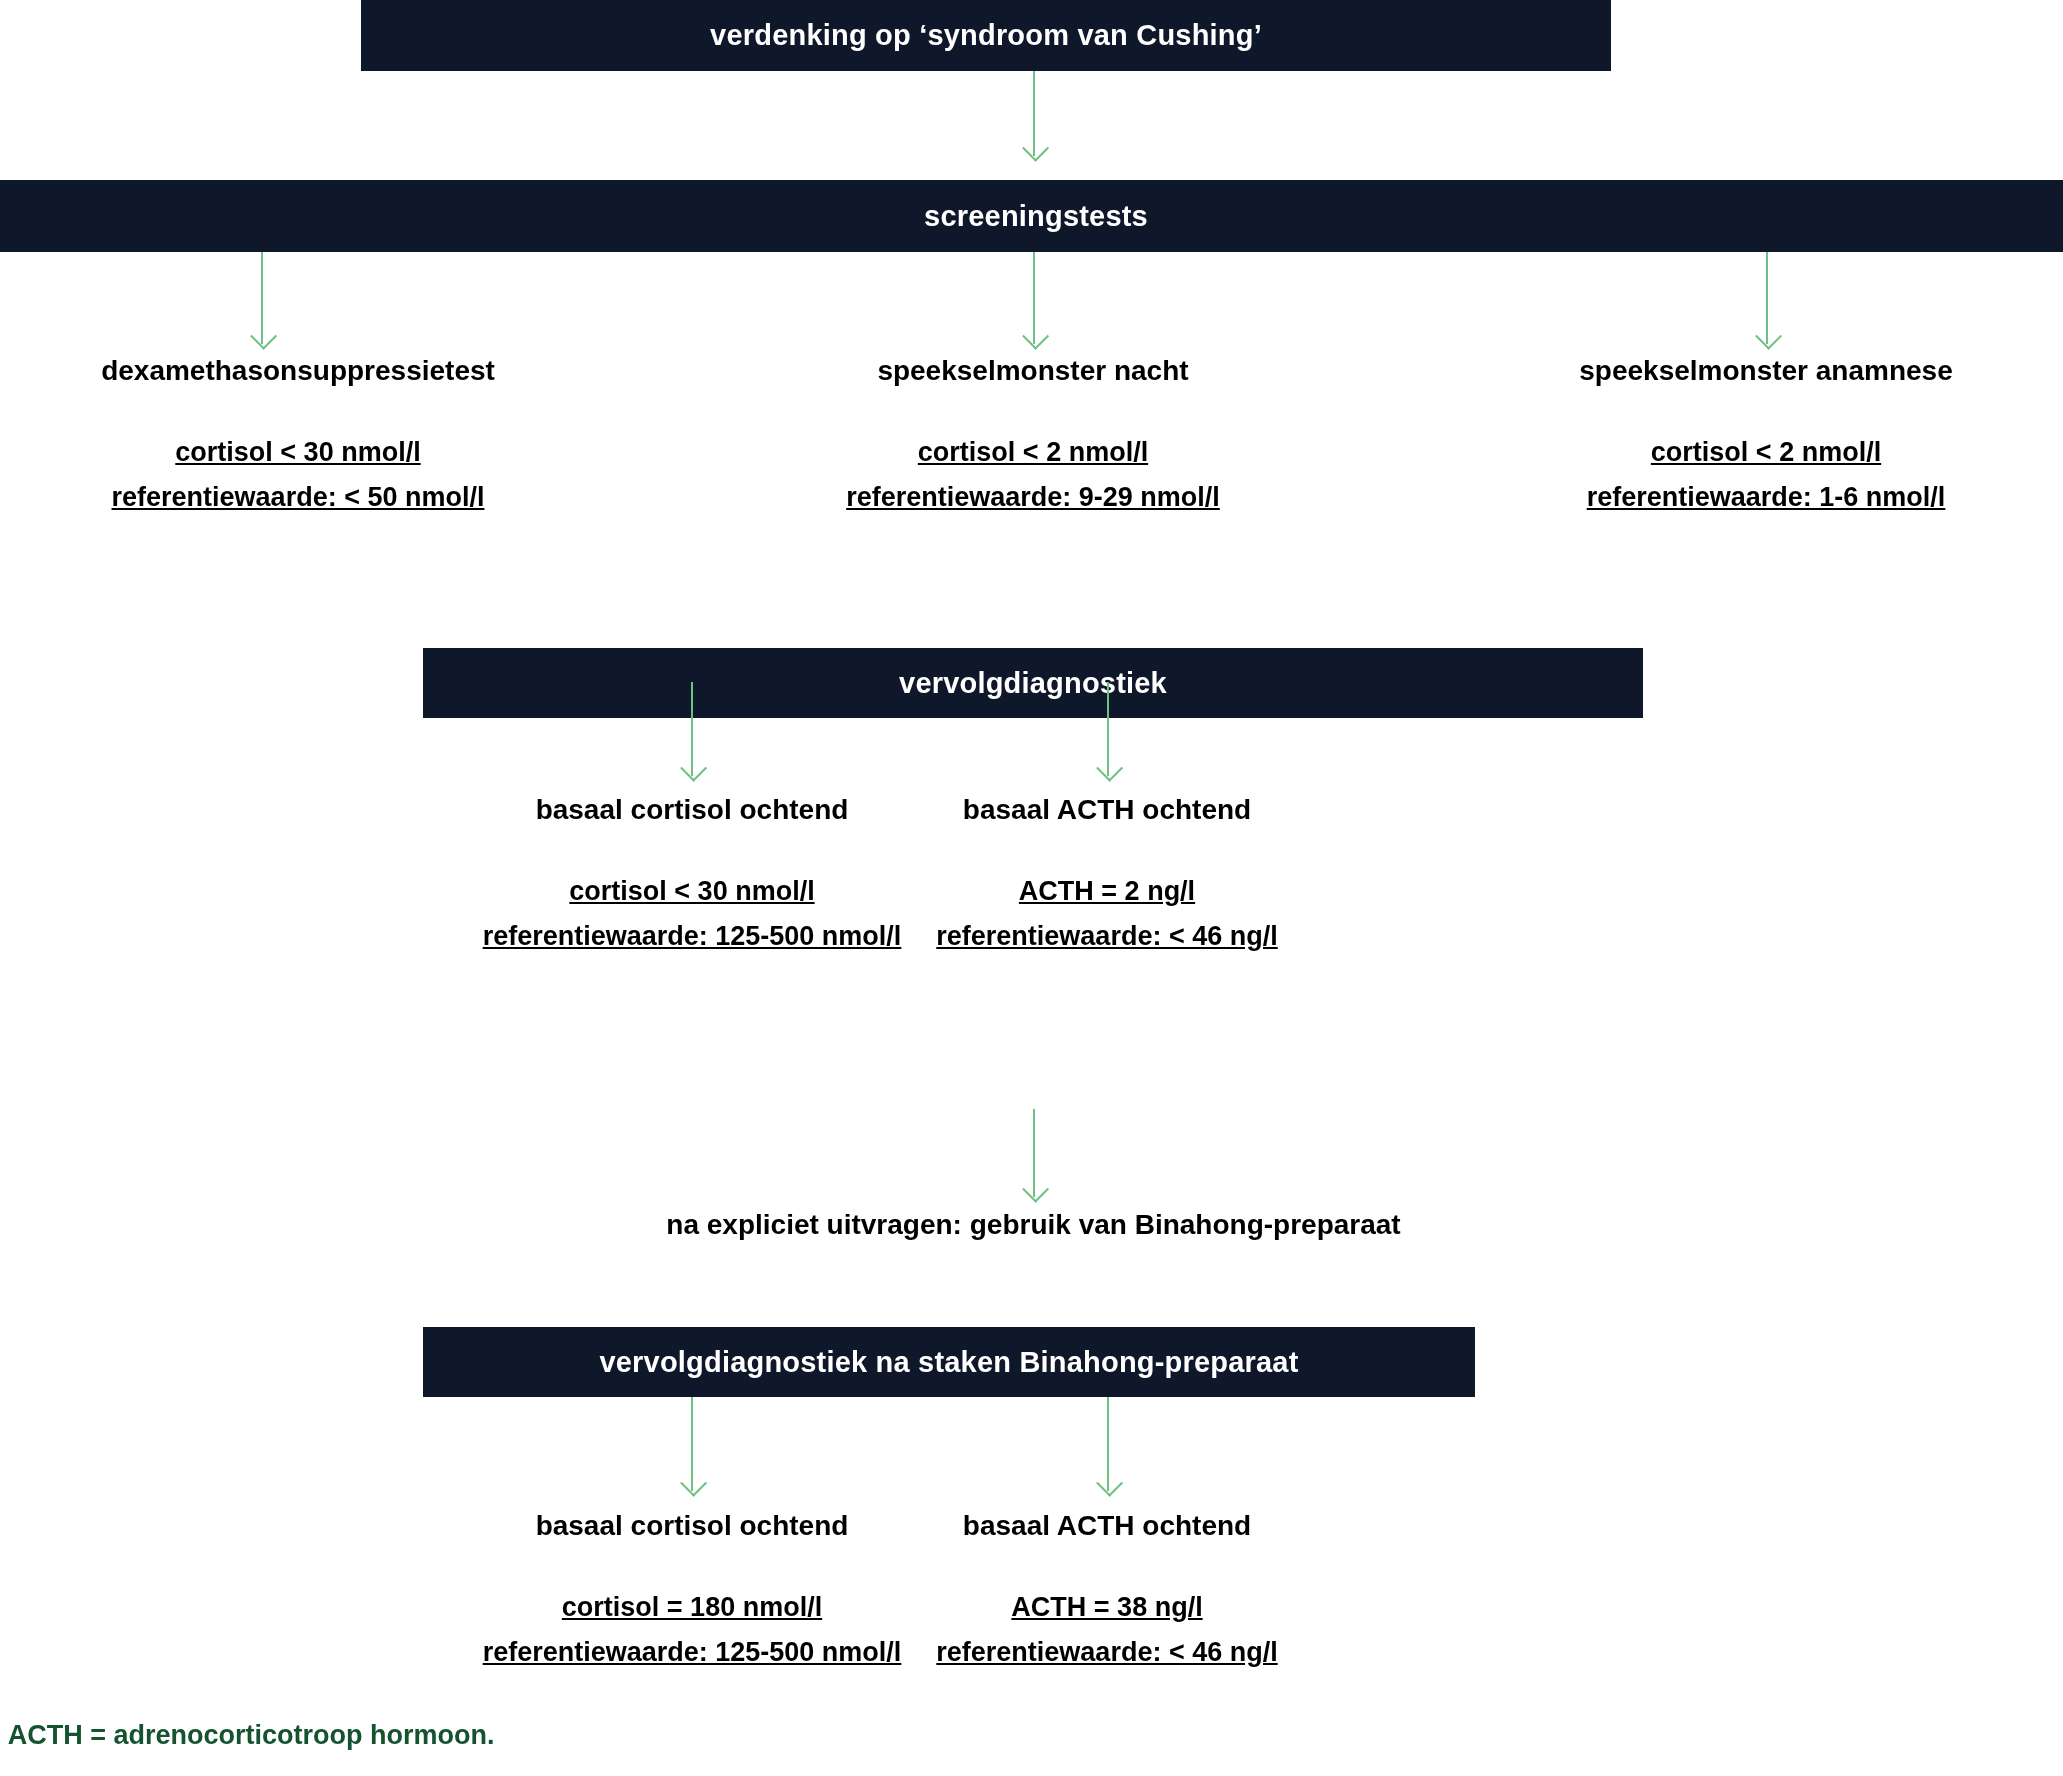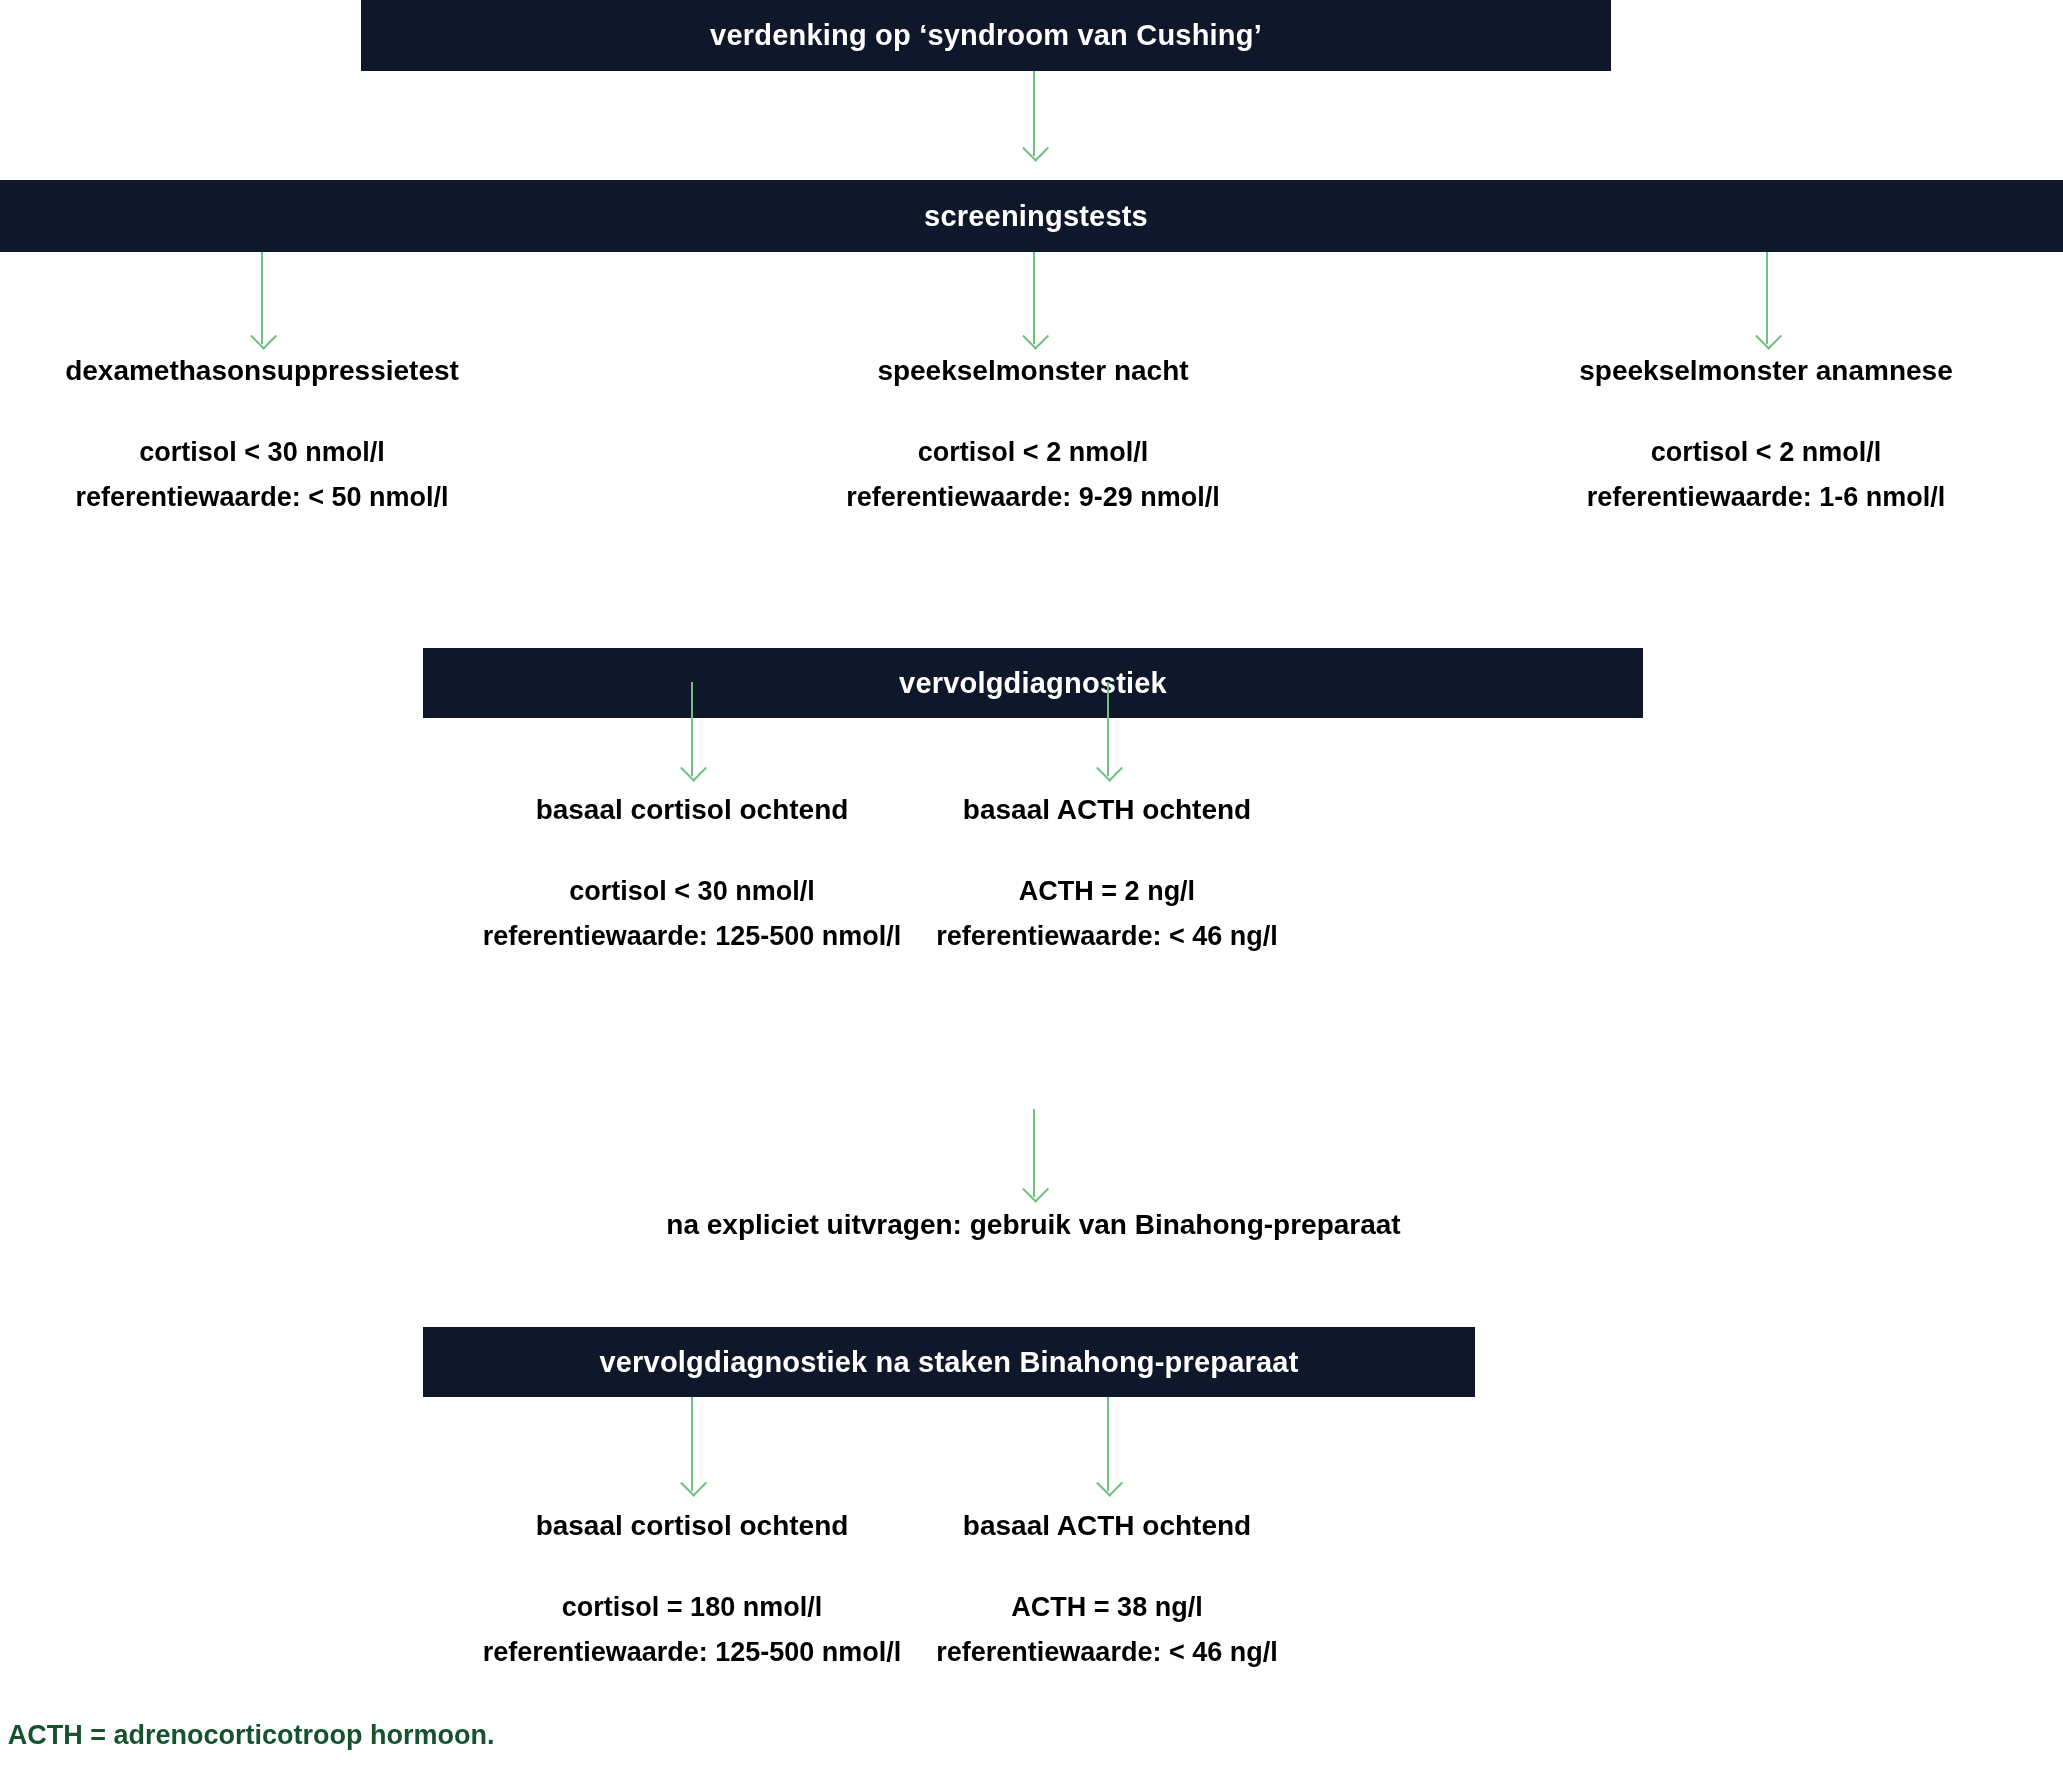--- a/index.html
+++ b/index.html
@@ -69,20 +69,21 @@
   }
   .node .title {
     display: block;
     font-size: 28px;
     font-weight: bold;
   }
   .node .detail {
     display: block;
     font-size: 27px;
     font-weight: bold;
+    text-decoration: underline;
   }
   .gap-1 { height: 54px; }
   .gap-2 { height: 17.5px; }
 
   .footnote {
     position: absolute;
     color: #14532d;
     font-weight: bold;
     font-size: 27px;
     white-space: nowrap;
@@ -112,21 +113,21 @@
   </div>
   <div class="arrow" style="left:1019px; top:252px; height:92px;">
     <span class="shaft"></span>
     <span class="head"></span>
   </div>
   <div class="arrow" style="left:1752px; top:252px; height:92px;">
     <span class="shaft"></span>
     <span class="head"></span>
   </div>
 
-  <div class="node" style="left:0px; top:357px; width:524px;">
+  <div class="node" style="left:0px; top:357px; width:524px;padding-left:36px;">
     <span class="title">dexamethasonsuppressietest</span>
     <span class="gap-1" style="display:block;"></span>
     <span class="detail">cortisol &lt; 30 nmol/l</span>
     <span class="gap-2" style="display:block;"></span>
     <span class="detail">referentiewaarde: &lt; 50 nmol/l</span>
   </div>
 
   <div class="node" style="left:771px; top:357px; width:524px;">
     <span class="title">speekselmonster nacht</span>
     <span class="gap-1" style="display:block;"></span>

